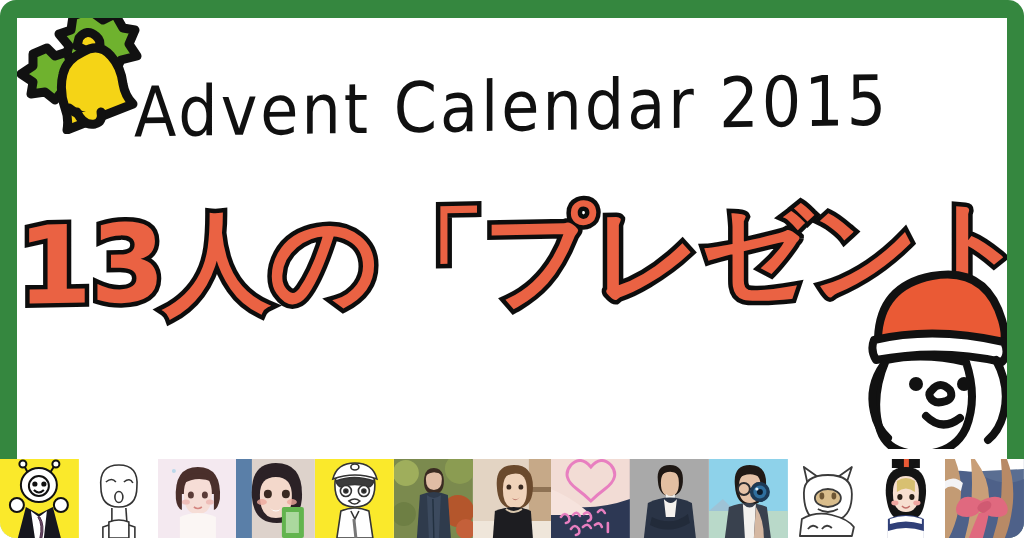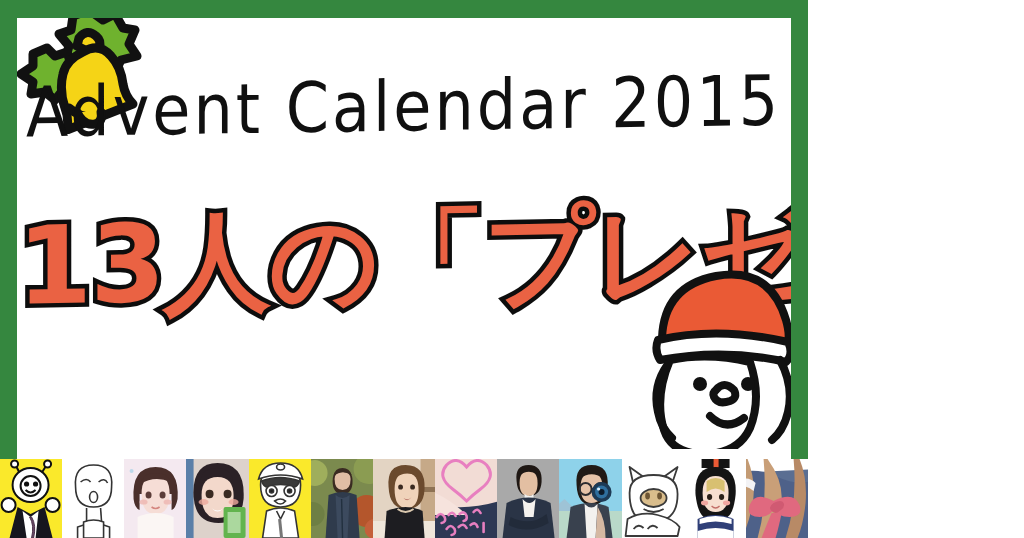--- a/index.html
+++ b/index.html
@@ -5,24 +5,25 @@
   html, body {
     margin: 0;
     padding: 0;
     background: #ffffff;
   }
   body {
     font-family: "Liberation Sans", sans-serif;
   }
   #banner {
     position: relative;
-    width: 808px;
+    width: 1024px;
     height: 538px;
     overflow: hidden;
     box-sizing: border-box;
+    border-radius: 16px;
   }
   #banner-frame {
     position: absolute;
     inset: 0;
     background: #35873F;
   }
   #banner-inner {
     position: absolute;
     left: 17px;
     top: 18px;

